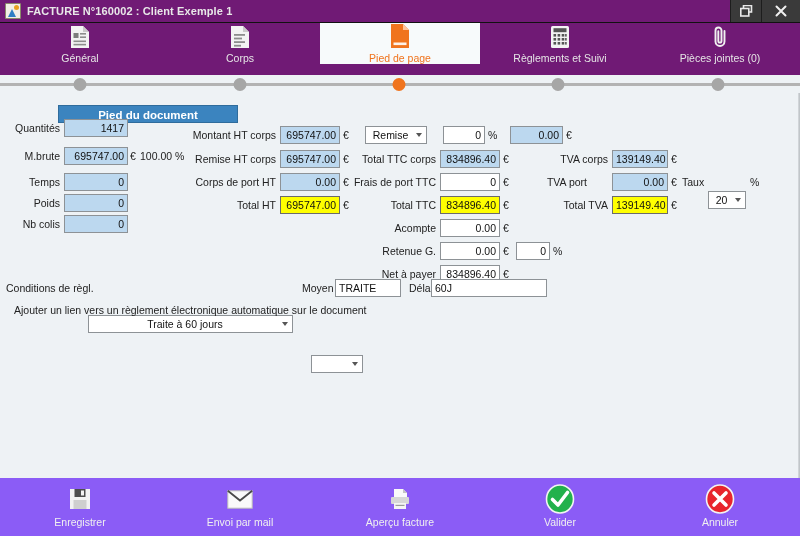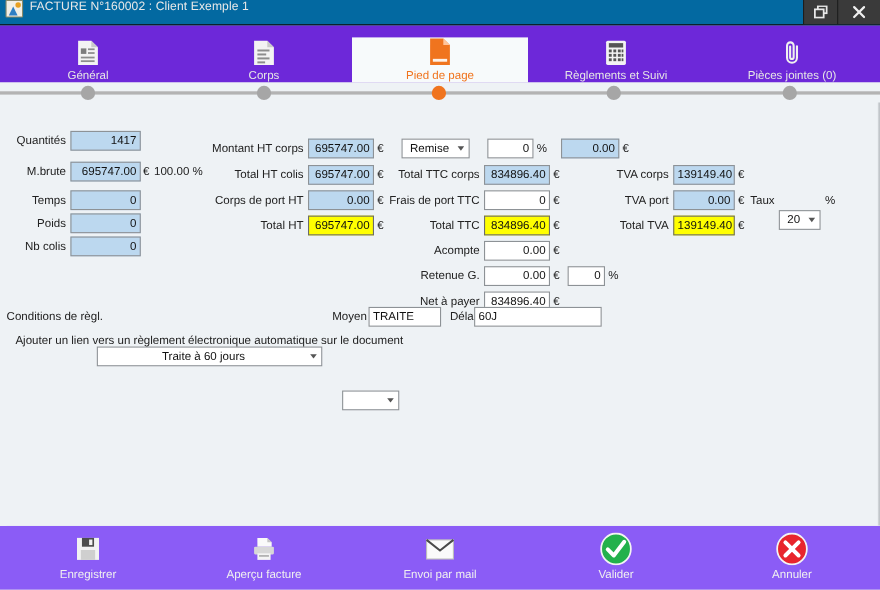--- a/index.html
+++ b/index.html
@@ -10,24 +10,25 @@
     -webkit-font-smoothing:antialiased;
   }
   .window{
     position:absolute;left:0;top:0;width:800px;height:536px;
     background:#eef2f5;
     display:flex;flex-direction:column;
   }
 
   
   .titlebar{
-    height:22px;min-height:22px;background:#0369a1;
-    display:flex;
+    height:22px;min-height:22px;background:#701a75;
+    display:flex;align-items:center;
     border-bottom:1px solid #111;
     position:relative;
+    font-weight:bold;
   }
   .app-icon{
     width:14px;height:14px;margin-left:5px;margin-right:6px;
     background:#f2efe6;border:1px solid #8a8a6a;
     position:relative;flex:none;border-radius:1px;
     overflow:hidden;
   }
   .app-icon::before{
     content:"";position:absolute;left:2px;bottom:1px;
     width:0;height:0;border-left:4px solid transparent;
@@ -44,22 +45,22 @@
   .win-btns{position:absolute;right:0;top:0;height:22px;display:flex;}
   .win-btn{
     width:30px;height:22px;display:flex;align-items:center;justify-content:center;
     background:#3a3a3a;border-left:1px solid #1d1d1d;
   }
   .win-btn.close{width:38px;background:#3a3a3a;}
   .win-btn svg{display:block;}
 
   
   .tabstrip{
-    height:52px;min-height:52px;background:#6d28d9;
-    display:flex;align-items:flex-end;
+    height:52px;min-height:52px;background:#701a75;
+    display:flex;align-items:flex-start;
   }
   .tab{
     flex:1;display:flex;flex-direction:column;align-items:center;
     justify-content:center;gap:3px;
     color:#e6e6e6;font-size:10.5px;
     position:relative;
   }
   .tab .ticon{height:26px;display:flex;align-items:flex-end;}
   .tab.active{background:#f7fafb;color:#f0741e;}
   .tab.active .tlabel{color:#f0741e;}
@@ -251,20 +252,21 @@
     <div class="line"></div>
     <div class="dot" style="left:80px"></div>
     <div class="dot" style="left:240px"></div>
     <div class="dot on" style="left:399px"></div>
     <div class="dot" style="left:558px"></div>
     <div class="dot" style="left:718px"></div>
   </div>
 
   <div class="content">
 
+    <div class="abs sectionhdr" style="left:52px;top:12px;width:180px;">Pied du document</div>
 
     <div class="abs lbl" style="left:0px;top:26px;width:54px;">Quantités</div>
     <div class="abs fld blue" style="left:58px;top:26px;width:64px;">1417</div>
 
     <div class="abs lbl" style="left:0px;top:54px;width:54px;">M.brute</div>
     <div class="abs fld blue" style="left:58px;top:54px;width:64px;">695747.00</div>
     <div class="abs unit" style="left:124px;top:54px;">€</div>
     <div class="abs statictext" style="left:134px;top:54px;">100.00 %</div>
 
     <div class="abs lbl" style="left:0px;top:80px;width:54px;">Temps</div>
@@ -273,21 +275,21 @@
     <div class="abs lbl" style="left:0px;top:101px;width:54px;">Poids</div>
     <div class="abs fld blue" style="left:58px;top:101px;width:64px;">0</div>
 
     <div class="abs lbl" style="left:0px;top:122px;width:54px;">Nb colis</div>
     <div class="abs fld blue" style="left:58px;top:122px;width:64px;">0</div>
 
     <div class="abs lbl" style="left:170px;top:33px;width:100px;">Montant HT corps</div>
     <div class="abs fld blue" style="left:274px;top:33px;width:60px;">695747.00</div>
     <div class="abs unit" style="left:337px;top:33px;">€</div>
 
-    <div class="abs lbl" style="left:170px;top:57px;width:100px;">Total HT colis</div>
+    <div class="abs lbl" style="left:170px;top:57px;width:100px;">Remise HT corps</div>
     <div class="abs fld blue" style="left:274px;top:57px;width:60px;">695747.00</div>
     <div class="abs unit" style="left:337px;top:57px;">€</div>
 
     <div class="abs lbl" style="left:170px;top:80px;width:100px;">Corps de port HT</div>
     <div class="abs fld blue" style="left:274px;top:80px;width:60px;">0.00</div>
     <div class="abs unit" style="left:337px;top:80px;">€</div>
 
     <div class="abs lbl" style="left:170px;top:103px;width:100px;">Total HT</div>
     <div class="abs fld yellow" style="left:274px;top:103px;width:60px;">695747.00</div>
     <div class="abs unit" style="left:337px;top:103px;">€</div>
@@ -324,21 +326,21 @@
     <div class="abs unit" style="left:547px;top:149px;">%</div>
 
     <div class="abs lbl" style="left:330px;top:172px;width:100px;">Net à payer</div>
     <div class="abs fld" style="left:434px;top:172px;width:60px;">834896.40</div>
     <div class="abs unit" style="left:497px;top:172px;">€</div>
 
     <div class="abs lbl" style="left:520px;top:57px;width:82px;">TVA corps</div>
     <div class="abs fld blue" style="left:606px;top:57px;width:56px;">139149.40</div>
     <div class="abs unit" style="left:665px;top:57px;">€</div>
 
-    <div class="abs lbl" style="left:520px;top:80px;width:82px;">TVA port</div>
+    <div class="abs lbl" style="left:520px;top:80px;width:82px;text-align:center;">TVA port</div>
     <div class="abs fld blue" style="left:606px;top:80px;width:56px;">0.00</div>
     <div class="abs unit" style="left:665px;top:80px;">€</div>
 
     <div class="abs statictext" style="left:676px;top:80px;">Taux</div>
     <div class="abs sel" style="left:702px;top:80px;width:38px;">
       <span>20</span>
       <span class="arr"></span>
     </div>
     <div class="abs unit" style="left:744px;top:80px;">%</div>
 
@@ -371,47 +373,47 @@
     <div class="tbitem">
       <div class="bicon">
         <svg width="22" height="22" viewBox="0 0 22 22">
           <rect x="1" y="1" width="20" height="20" fill="#f2f2f2"></rect>
           <rect x="5.5" y="1" width="11" height="8" fill="#4d4d4d"></rect>
           <rect x="12" y="2.5" width="3" height="5" fill="#f2f2f2"></rect>
           <rect x="4.5" y="12" width="13" height="9" fill="#cfcfcf"></rect>
         </svg>
       </div>
       <div>Enregistrer</div>
+    </div>
+
+    <div class="tbitem">
+      <div class="bicon">
+        <svg width="26" height="19" viewBox="0 0 26 19">
+          <rect x="0.8" y="0.8" width="24.4" height="17.4" fill="#fafafa" stroke="#bdbdbd" stroke-width="1"></rect>
+          <path d="M0.8 0.8 L13 10.5 L25.2 0.8" fill="none" stroke="#4a4a4a" stroke-width="1.8"></path>
+        </svg>
+      </div>
+      <div>Envoi par mail</div>
     </div>
 
     <div class="tbitem">
       <div class="bicon">
         <svg width="24" height="22" viewBox="0 0 24 22">
           <path d="M6 1 h9 l4 4 v4 h-13 z" fill="#fafafa"></path>
           <path d="M15 1 l4 4 h-4 z" fill="#c4c4c4"></path>
           <rect x="3" y="9" width="18" height="7" rx="1" fill="#d7d7d7"></rect>
           <rect x="6" y="15" width="12" height="6" fill="#f4f4f4"></rect>
           <rect x="7.5" y="16.8" width="9" height="1.2" fill="#9a9a9a"></rect>
         </svg>
       </div>
       <div>Aperçu facture</div>
     </div>
 
     <div class="tbitem">
       <div class="bicon">
-        <svg width="26" height="19" viewBox="0 0 26 19">
-          <rect x="0.8" y="0.8" width="24.4" height="17.4" fill="#fafafa" stroke="#bdbdbd" stroke-width="1"></rect>
-          <path d="M0.8 0.8 L13 10.5 L25.2 0.8" fill="none" stroke="#4a4a4a" stroke-width="1.8"></path>
-        </svg>
-      </div>
-      <div>Envoi par mail</div>
-    </div>
-
-    <div class="tbitem">
-      <div class="bicon">
         <svg width="30" height="30" viewBox="0 0 30 30">
           <ellipse cx="15" cy="15" rx="13.5" ry="14" fill="#22b14c" stroke="#f3f3f3" stroke-width="1.6"></ellipse>
           <path d="M7.5 15.5 L13 21 L22.5 8.5" fill="none" stroke="#ffffff" stroke-width="3.6" stroke-linecap="round" stroke-linejoin="round"></path>
         </svg>
       </div>
       <div>Valider</div>
     </div>
 
     <div class="tbitem">
       <div class="bicon">

